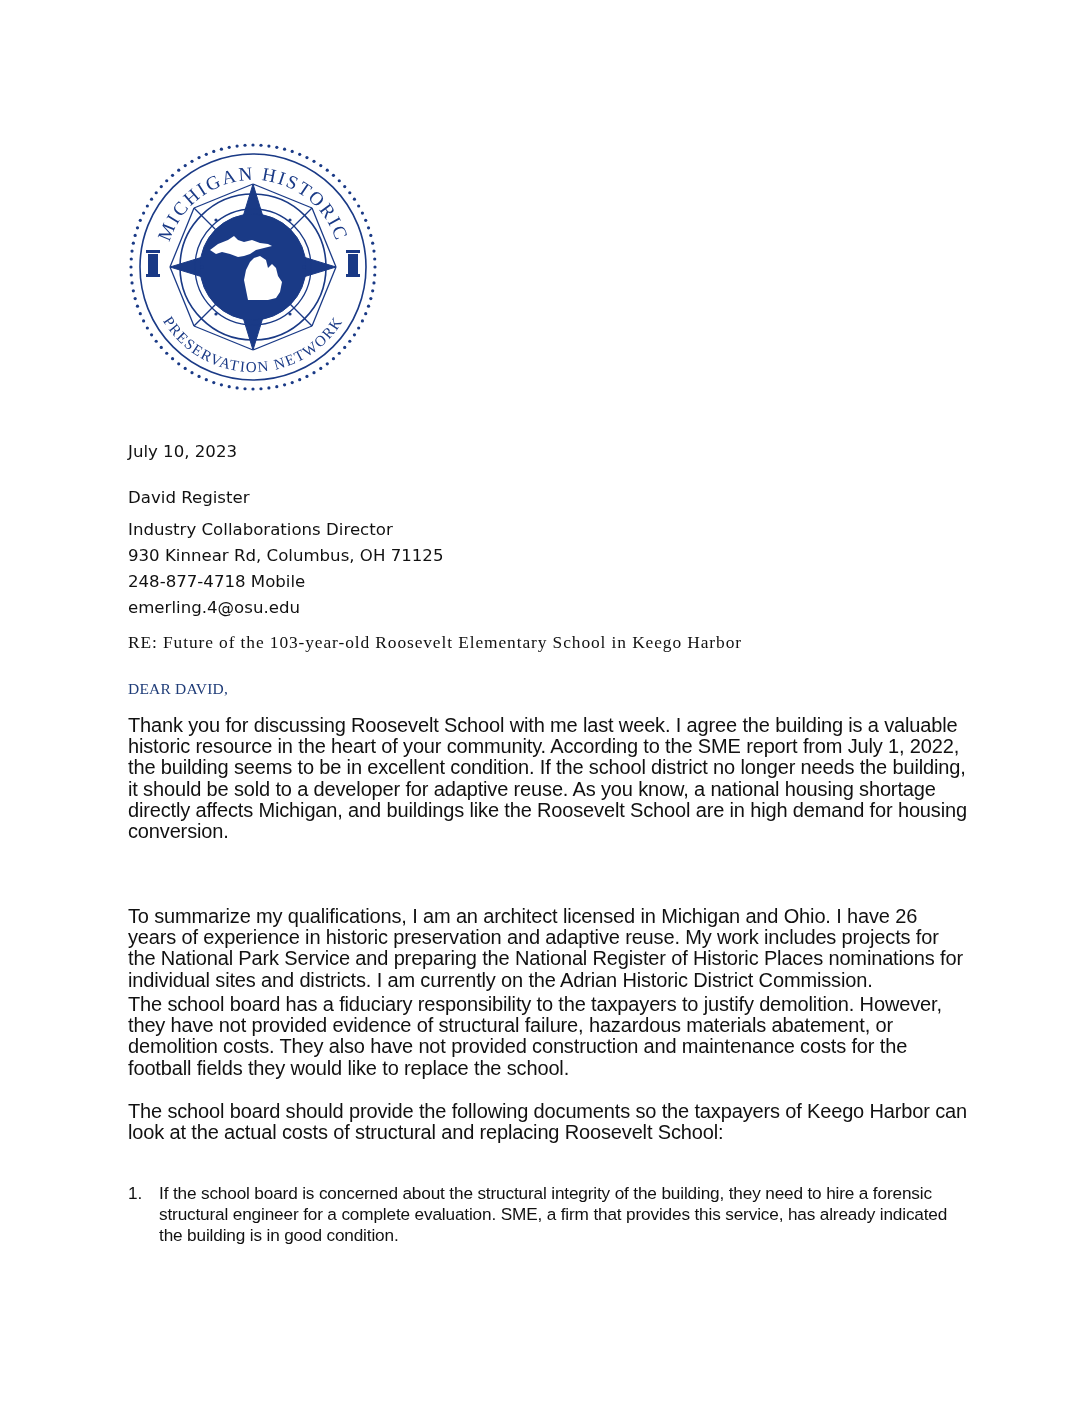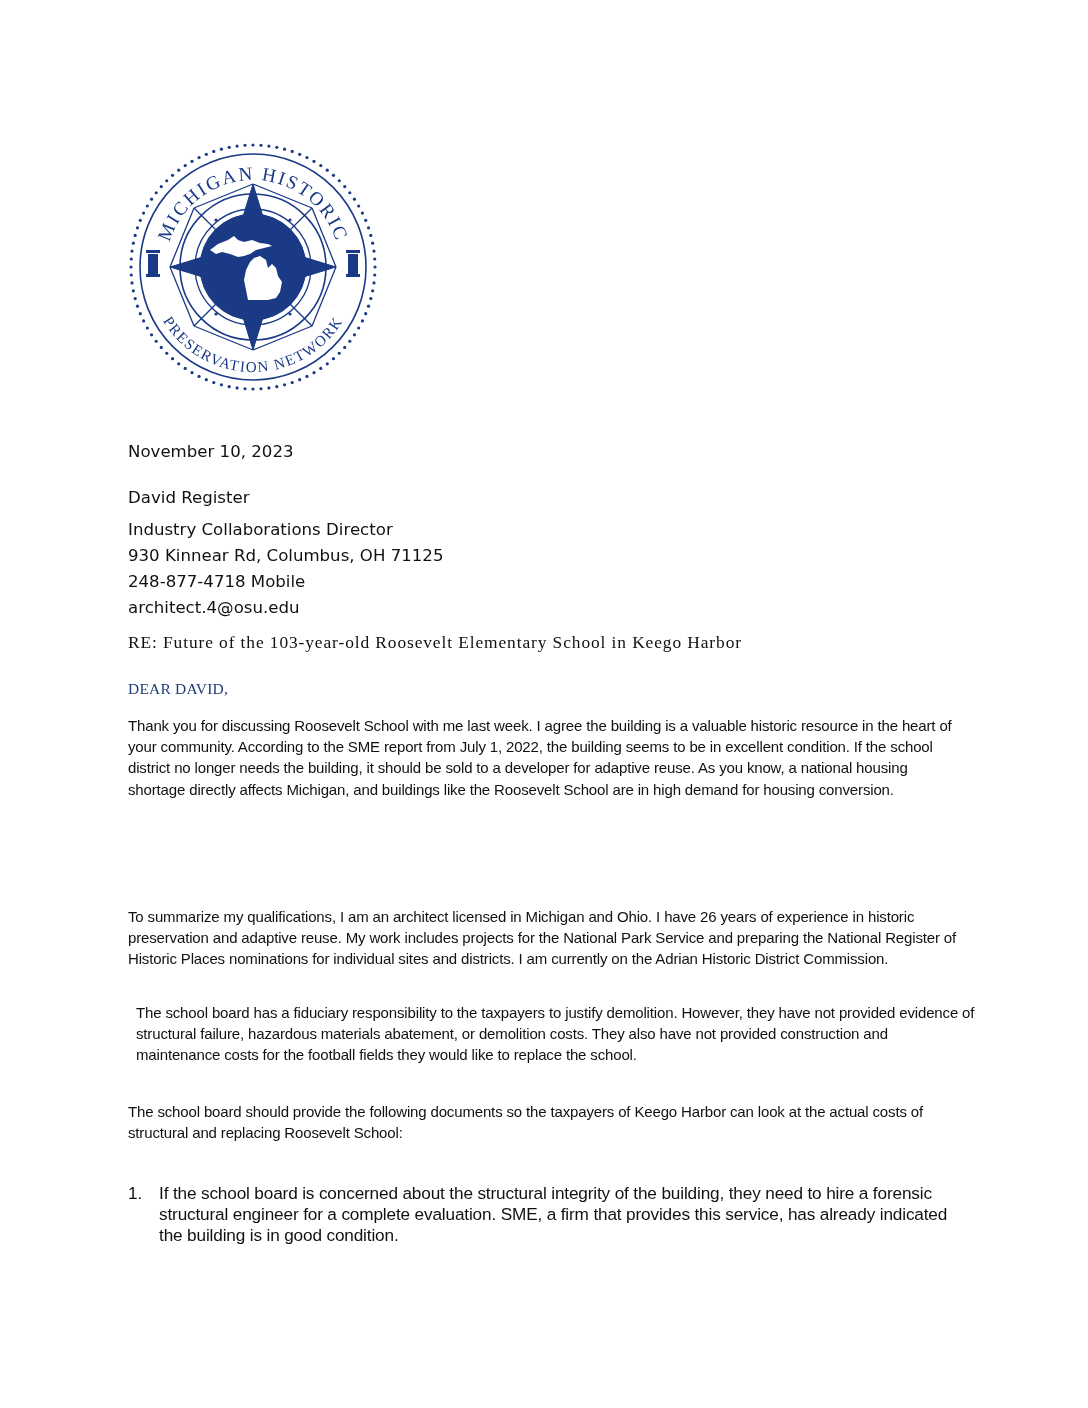--- a/index.html
+++ b/index.html
@@ -6,21 +6,21 @@
   body { width: 1088px; height: 1408px; position: relative; overflow: hidden; color: #111; }
   .page { position: absolute; left: 0; top: 0; width: 1088px; height: 1408px; }
   .logo { position: absolute; left: 126px; top: 140px; width: 254px; height: 254px; }
   .text { font-family: "DejaVu Sans", "Liberation Sans", sans-serif; font-size: 16.6px; color: #111; }
   .date { position: absolute; left: 128px; top: 442px; }
   .addr { position: absolute; left: 128px; top: 485px; line-height: 26px; }
   .addr .name { display: block; margin-bottom: 6px; }
   .addr div { white-space: nowrap; }
   .re { position: absolute; left: 128px; top: 632px; font-family: Liberation Serif, serif; font-size: 17.4px; letter-spacing: 0.9px; white-space: nowrap; }
   .salutation { position: absolute; left: 128px; top: 680px; font-family: "Liberation Serif", serif; font-size: 15.5px; color: #1f3c78; letter-spacing: 0.2px; text-align: right; }
-  .para { position: absolute; left: 128px; width: 840px; font-family: "Liberation Sans", sans-serif; font-size: 15px; line-height: 21.2px; letter-spacing: -0.15px; }
+  .para { position: absolute; left: 128px; width: 840px; font-family: "Liberation Sans", sans-serif; font-size: 20px; line-height: 21.2px; letter-spacing: -0.15px; }
   .p1 { top: 715px; }
   .p2 { top: 906px; }
   .p3 { top: 994px; }
   .p4 { top: 1101px; }
   .list { position: absolute; left: 128px; top: 1183px; width: 840px; font-family: "Liberation Sans", sans-serif; font-size: 17.2px; line-height: 21.2px; letter-spacing: -0.15px; margin: 0; padding: 0; list-style: none; }
   .list li { display: flex; }
   .list .num { width: 31px; flex: none; }
   .list .body { flex: 1; }
 </style>
 </head>
@@ -176,37 +176,37 @@
     <g fill="#1a3a86">
       <circle cx="90" cy="80" r="1.6"></circle>
         <circle cx="164" cy="80" r="1.6"></circle>
       <circle cx="90" cy="174" r="1.6"></circle>
         <circle cx="164" cy="174" r="1.6"></circle>
       <circle cx="76" cy="127" r="1.6"></circle>
         <circle cx="178" cy="127" r="1.6"></circle>
     </g>
   </svg>
 
-  <div class="text date">November 10, 2023</div>
+  <div class="text date">July 10, 2023</div>
 
   <div class="text addr">
     <div class="name">David Register</div>
     <div>Industry Collaborations Director</div>
     <div>930 Kinnear Rd, Columbus, OH 71125</div>
     <div>248-877-4718 Mobile</div>
-    <div>architect.4@osu.edu</div>
+    <div>emerling.4@osu.edu</div>
   </div>
 
   <div class="re">RE: Future of the 103-year-old Roosevelt Elementary School in Keego Harbor</div>
 
   <div class="salutation">DEAR DAVID,</div>
 
   <p class="para p1" style="margin:0">Thank you for discussing Roosevelt School with me last week. I agree the building is a valuable historic resource in the heart of your community. According to the SME report from July 1, 2022, the building seems to be in excellent condition. If the school district no longer needs the building, it should be sold to a developer for adaptive reuse. As you know, a national housing shortage directly affects Michigan, and buildings like the Roosevelt School are in high demand for housing conversion.</p>
   <p class="para p2" style="margin:0">To summarize my qualifications, I am an architect licensed in Michigan and Ohio. I have 26 years of experience in historic preservation and adaptive reuse. My work includes projects for the National Park Service and preparing the National Register of Historic Places nominations for individual sites and districts. I am currently on the Adrian Historic District Commission.</p>
-  <p class="para p3" style="margin:8px">The school board has a fiduciary responsibility to the taxpayers to justify demolition. However, they have not provided evidence of structural failure, hazardous materials abatement, or demolition costs. They also have not provided construction and maintenance costs for the football fields they would like to replace the school.</p>
+  <p class="para p3" style="margin:0">The school board has a fiduciary responsibility to the taxpayers to justify demolition. However, they have not provided evidence of structural failure, hazardous materials abatement, or demolition costs. They also have not provided construction and maintenance costs for the football fields they would like to replace the school.</p>
   <p class="para p4" style="margin:0">The school board should provide the following documents so the taxpayers of Keego Harbor can look at the actual costs of structural and replacing Roosevelt School:</p>
 
   <ol class="list">
     <li>
       <span class="num">1.</span>
       <span class="body">If the school board is concerned about the structural integrity of the building, they need to hire a forensic structural engineer for a complete evaluation. SME, a firm that provides this service, has already indicated the building is in good condition.</span>
     </li>
   </ol>
 </div>
 

